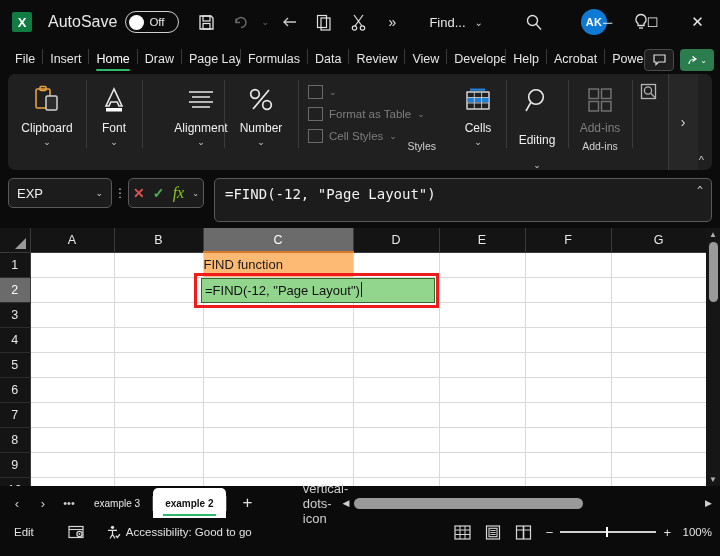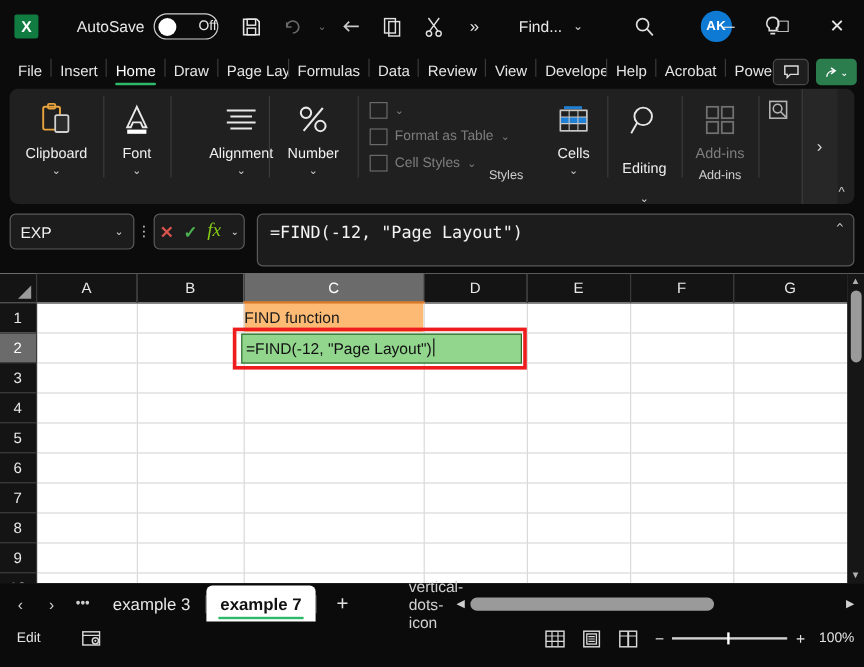--- a/index.html
+++ b/index.html
@@ -19,34 +19,34 @@
     position: relative;
   }
   .xl-logo {
     width: 20px; height: 20px; margin-left: 12px;
     background: #107c41; border-radius: 2px;
     color: #fff; font-size: 13px; font-weight: bold;
     display: flex; align-items: center; justify-content: center;
     font-family: "Liberation Sans", sans-serif;
   }
   .autosave-label {
-    color: #e8e8e8; font-size: 13px; margin-left: 32px;
+    color: #e8e8e8; font-size: 16px; margin-left: 16px;
     white-space: nowrap;
   }
   .toggle {
     margin-left: 8px; width: 54px; height: 22px;
     border: 1.5px solid #cfcfcf; border-radius: 11px;
     display: flex; align-items: center; position: relative;
   }
   .toggle .knob {
     width: 15px; height: 15px; border-radius: 50%;
     background: #ffffff; margin-left: 3px;
   }
   .toggle .tlabel {
-    color: #e8e8e8; font-size: 11.5px; margin-left: 18px;
+    color: #e8e8e8; font-size: 11.5px; margin-left: 5px;
   }
   .tb-icon {
     width: 30px; height: 30px; margin-left: 4px;
     display: flex; align-items: center; justify-content: center;
     color: #e6e6e6; font-size: 15px;
     border-radius: 4px;
   }
   .tb-icon.dim { color: #6a6a6a; }
   .find-box {
     margin-left: 22px; display: flex; align-items: center;
@@ -259,21 +259,21 @@
   .sheetbar {
     height: 34px; background: #0b0b0b; display: flex; align-items: center;
     padding-left: 4px; position: relative;
   }
   .nav-ic {
     width: 26px; height: 26px; display: flex; align-items: center; justify-content: center;
     color: #cfcfcf; font-size: 13px;
   }
   .stab {
     height: 30px; display: flex; align-items: center; padding: 0 12px;
-    color: #e8e8e8; font-size: 14px; position: relative;
+    color: #e8e8e8; font-size: 10px; position: relative;
     border-radius: 5px 5px 0 0;
   }
   .stab.active {
     background: #ffffff; color: #111; font-weight: 600;
   }
   .stab.active::after {
     content:""; position:absolute; left:10px; right:10px; bottom:2px;
     height: 2px; background: #2eb96a;
   }
   .stab-div { width: 1px; height: 15px; background: #4a4a4a; }
@@ -695,21 +695,21 @@
     <div class="vs-arrow">▼</div>
   </div>
 </div>
 
 <div class="sheetbar">
   <div class="nav-ic">‹</div>
   <div class="nav-ic">›</div>
   <div class="nav-ic" style="font-size:11px;">•••</div>
   <div class="stab">example 3</div>
   <div class="stab-div"></div>
-  <div class="stab active">example 7</div>
+  <div class="stab active">example 2</div>
   <div class="stab-div"></div>
   <div class="plus-tab">+</div>
   <div class="kebab" style="margin-left:44px;">vertical-dots-icon</div>
   <div class="hscroll">
     <span class="hs-arrow">◀</span>
     <span class="hs-track">
       <span class="hs-thumb"></span>
     </span>
     <span class="hs-arrow">▶</span>
   </div>
@@ -717,20 +717,30 @@
 
 <div class="statusbar">
   <span class="sb-item" style="margin-left:6px;text-align:right;">Edit</span>
   <span class="sb-item" style="margin-left:34px;">
     <svg width="16" height="14" viewBox="0 0 16 14">
         <rect x="1" y="1.5" width="14" height="11" fill="none" stroke="#d8d8d8" stroke-width="1.2"></rect>
         <path d="M1 4.5h14" stroke="#d8d8d8" stroke-width="1.1"></path>
         <circle cx="11.5" cy="9" r="2.6" fill="none" stroke="#d8d8d8" stroke-width="1.2"></circle>
         <circle cx="11.5" cy="9" r="0.9" fill="#d8d8d8"></circle>
       </svg>
+  </span>
+  <span class="sb-item" style="margin-left:22px;">
+    <span>
+      <svg width="15" height="15" viewBox="0 0 15 15">
+          <circle cx="6.5" cy="2.3" r="1.6" fill="#e2e2e2"></circle>
+          <path d="M2 5.4h9M6.5 5.4v4M6.5 9.4 4 13.5M6.5 9.4 9 13.5" stroke="#e2e2e2" stroke-width="1.2" fill="none"></path>
+          <path d="M9.8 10.8l1.6 1.7 2.6-3.3" stroke="#e2e2e2" stroke-width="1.3" fill="none"></path>
+        </svg>
+    </span>
+    <span>Accessibility: Good to go</span>
   </span>
 
   <span class="sb-right">
     <span class="view-ic">
       <svg width="17" height="15" viewBox="0 0 17 15">
           <rect x="1" y="1" width="15" height="13" fill="none" stroke="#d8d8d8" stroke-width="1.2"></rect>
           <path d="M1 5h15M1 9.5h15M6 1v13M11 1v13" stroke="#d8d8d8" stroke-width="1"></path>
         </svg>
     </span>
     <span class="view-ic">

